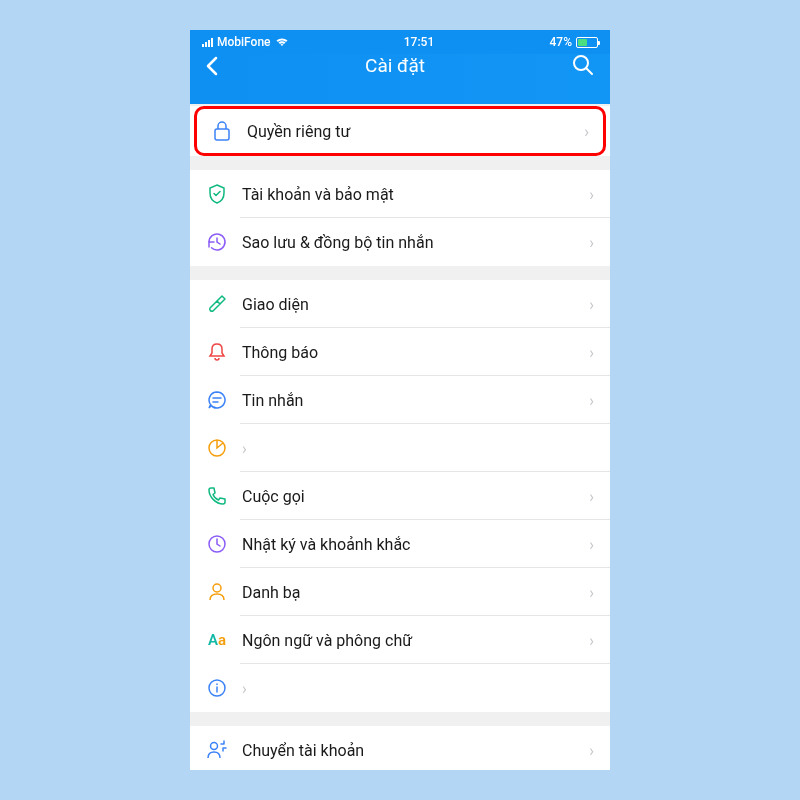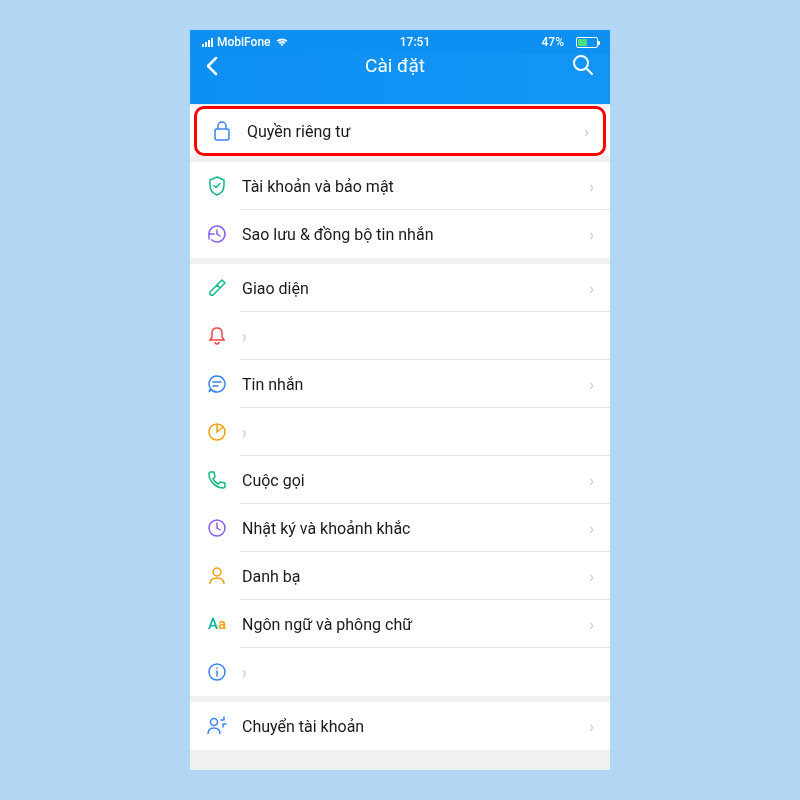--- a/index.html
+++ b/index.html
@@ -41,21 +41,21 @@
     
     .status-left {
       display: flex;
       align-items: center;
       gap: 4px;
     }
     
     .status-right {
       display: flex;
       align-items: center;
-      gap: 12px;
+      gap: 4px;
     }
     
     .signal-bars {
       display: flex;
       align-items: flex-end;
       gap: 1px;
       height: 10px;
     }
     
     .signal-bar {
@@ -116,21 +116,21 @@
     
     .search-btn {
       cursor: pointer;
     }
     
     .content {
       background: #f0f0f0;
     }
     
     .section {
-      margin-bottom: 6px;
+      margin-bottom: 14px;
       background: white;
     }
     
     .row {
       display: flex;
       align-items: center;
       padding: 13px 16px;
       background: white;
       position: relative;
       cursor: pointer;
@@ -281,20 +281,21 @@
         <div class="row-label">Giao diện</div>
         <div class="chevron">›</div>
       </div>
       <div class="row">
         <div class="row-icon">
           <svg width="18" height="20" viewBox="0 0 18 20" fill="none" stroke="#ef4444" stroke-width="1.5">
             <path d="M9 2 C6 2 4 4 4 7 V11 L2 14 H16 L14 11 V7 C14 4 12 2 9 2 Z"></path>
             <path d="M7 16 a2 2 0 0 0 4 0"></path>
           </svg>
         </div>
+        <div class="row-label">Thông báo</div>
         <div class="chevron">›</div>
       </div>
       <div class="row">
         <div class="row-icon">
           <svg width="20" height="20" viewBox="0 0 20 20" fill="none" stroke="#3b82f6" stroke-width="1.5">
             <path d="M10 2 a8 8 0 1 1 -6.5 12.7 L2 18 L4.3 15.5 A8 8 0 0 1 10 2 Z"></path>
             <path d="M6 8 H14 M6 12 H11" stroke-linecap="round"></path>
           </svg>
         </div>
         <div class="row-label">Tin nhắn</div>

